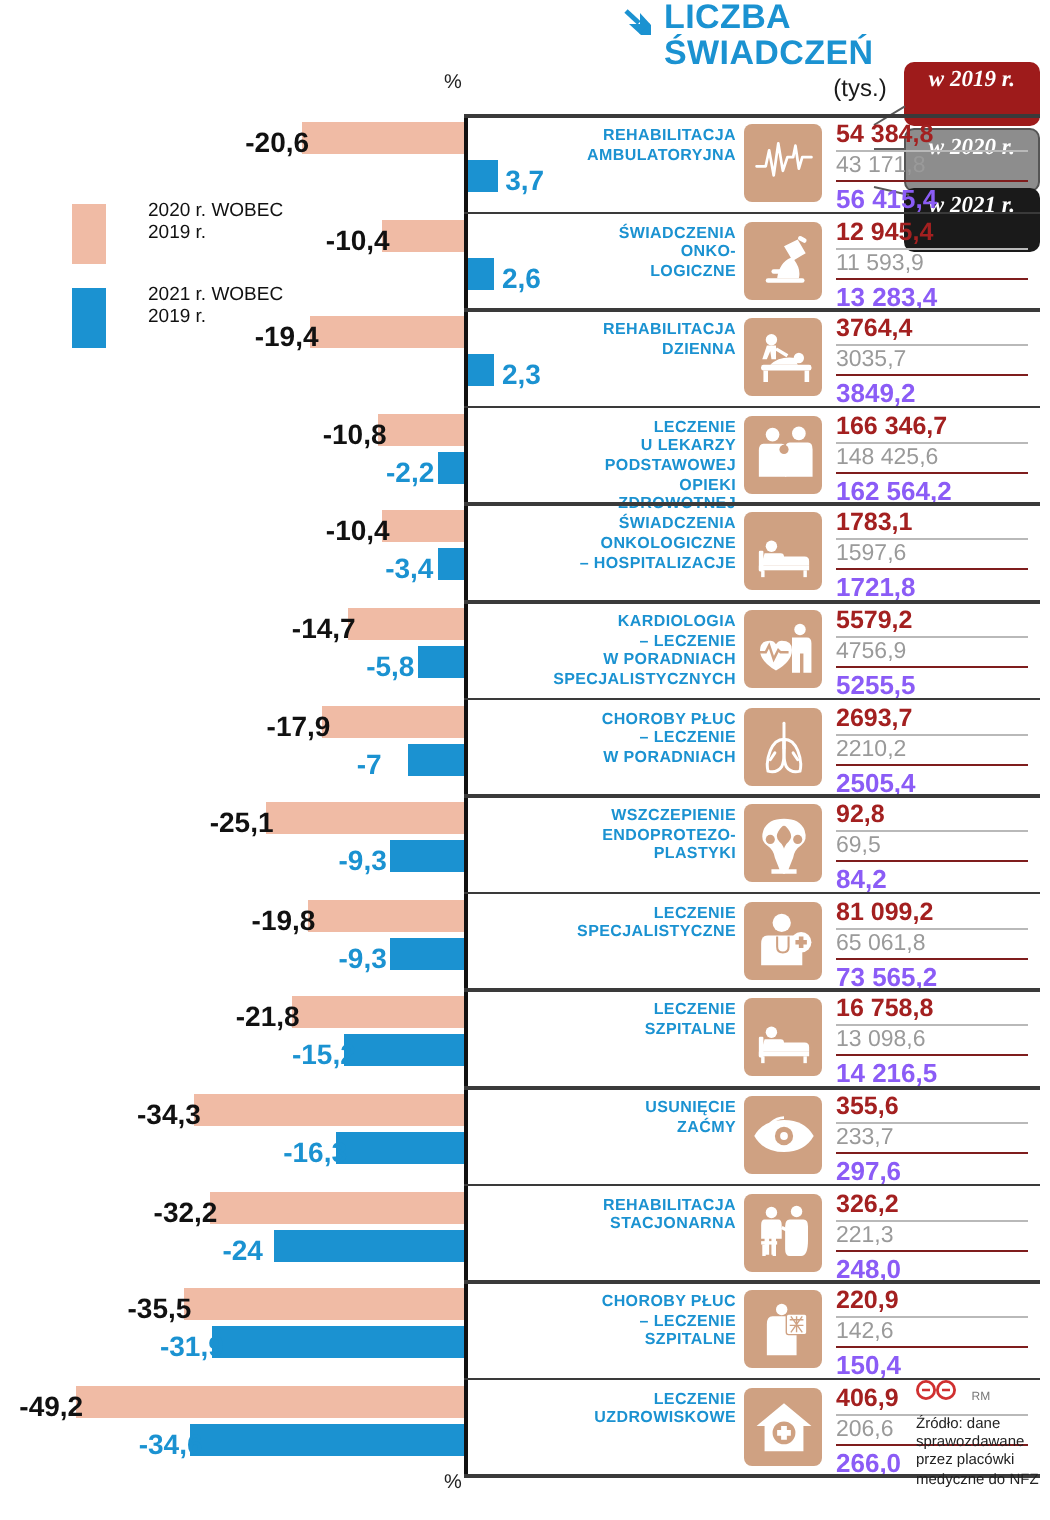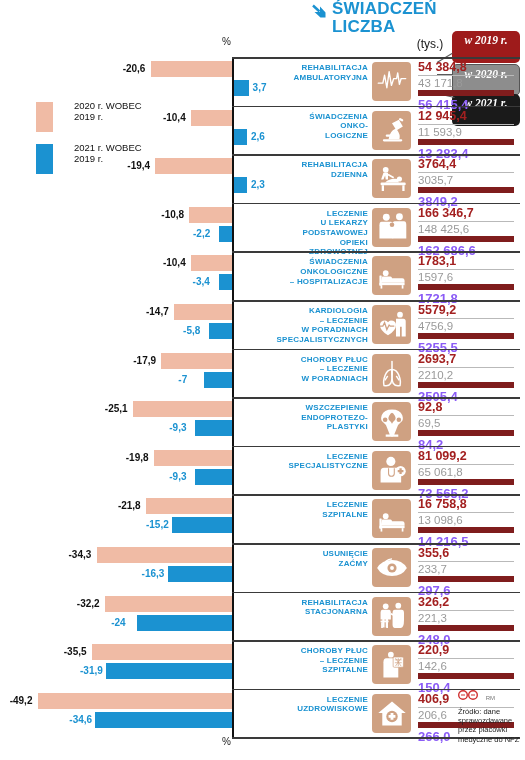--- a/index.html
+++ b/index.html
@@ -55,42 +55,42 @@
   .row { position: absolute; left: 0; width: 525px; }
   .rowline {
     position: absolute; left: 232px; width: 288px; height: 1.6px; background: #3a3a3a;
   }
 
   
   .bar { position: absolute; height: 16px; }
   .bar.pink { background: #f0bba5; }
   .bar.blue { background: #1b92d1; }
   .barlabel {
-    position: absolute; font-size: 10px; font-weight: bold; white-space: nowrap;
+    position: absolute; font-size: 14px; font-weight: bold; white-space: nowrap;
   }
   .barlabel.pink { color: #111; }
   .barlabel.blue { color: #1b92d1; }
 
   
   .rlabel {
     position: absolute; right: 232px; width: 100px;
     text-align: right; font-size: 8px; font-weight: bold; color: #1b92d1;
     line-height: 9.6px; letter-spacing: .2px;
   }
   .ricon {
     position: absolute; background: #cfa182; border-radius: 4px;
   }
   .rvals { position: absolute; width: 96px; }
   .v19 {
     font-size: 12.5px; font-weight: bold; color: #a32020;
     border-bottom: 1px solid #b9b9b9; padding-bottom: 1px; text-align: left;
   }
   .v20 {
     font-size: 11.5px; color: #9a9a9a;
-    border-bottom: 6px solid #7f1d1d; padding: 1px 0; text-align: left;
+    border-bottom: 1px solid #7f1d1d; padding: 1px 0; text-align: left;
   }
   .v21 { font-size: 13px; font-weight: bold; color: #8b5cf6; padding-top: 1px; text-align: left; }
 
   
   .badge {
     position: absolute; border-radius: 5px; color: #fff;
     font-family: "Liberation Serif", serif; font-style: italic; font-weight: bold;
     font-size: 11.5px; text-align: center; line-height: 18px; height: 32px; width: 68px;
   }
   .badge.y19 { background: #9e1b1b; left: 452px; top: 31px; }
@@ -112,22 +112,22 @@
 <div id="root">
 
   <div class="hdr-arrow">
     <svg width="16" height="16" viewBox="0 0 16 16">
       <path d="M1 2 L9 9 L9 3.5 L14.5 9.5 L14.5 14.5 L9.5 14.5 L3.5 9 L9 9 Z" fill="#1b92d1"></path>
       <path d="M2 2.5 L8.5 8.5" stroke="#1b92d1" stroke-width="2.4"></path>
       <path d="M14 14 L14 8.6 L8.6 14 Z" fill="#1b92d1"></path>
     </svg>
   </div>
   <div class="hdr-title">
+    <div>LICZBA</div>
     <div>ŚWIADCZEŃ</div>
-    <div>LICZBA</div>
   </div>
   <div class="hdr-unit">(tys.)</div>
 
   <div class="lg-row a">
     <span class="lg-sw pink"></span>
     <span class="lg-txt">2020 r. WOBEC 2019 r.</span>
   </div>
   <div class="lg-row b">
     <span class="lg-sw blue"></span>
     <span class="lg-txt">2021 r. WOBEC 2019 r.</span>
@@ -243,21 +243,21 @@
               <path d="M10 19 h16 q4 0 4 6 v23 h-24 v-23 q0-6 4-6z"></path>
        <circle cx="41" cy="10" r="6"></circle>
               <path d="M33 18 h16 q4 0 4 6 v24 h-24 v-24 q0-6 4-6z"></path>
        <circle cx="28" cy="24" r="4" fill="#cfa182"></circle>
             </g>
           </svg>
         </div>
         <div class="rvals" style="left: 418px; top: 205.8px;">
           <div class="v19">166 346,7</div>
           <div class="v20">148 425,6</div>
-          <div class="v21">162 686,6</div>
+          <div class="v21">162 564,2</div>
         </div>
       </div>
       <div class="row" style="top: 0px;">
         <div class="rowline" style="top: 251.4px;"></div>
         <div class="bar pink" style="top: 255.4px; width: 41.08px; left: 190.92px;"></div>
         <div class="barlabel pink" style="top: 257.4px; left: 162.92px;">-10,4</div>
         <div class="bar blue" style="top: 274.4px; width: 13.43px; left: 218.57px;"></div>
         <div class="barlabel blue" style="top: 276.4px; left: 192.57px;">-3,4</div>
         <div class="rlabel" style="top: 257.4px; right: 157px;">
           <div>ŚWIADCZENIA</div>

